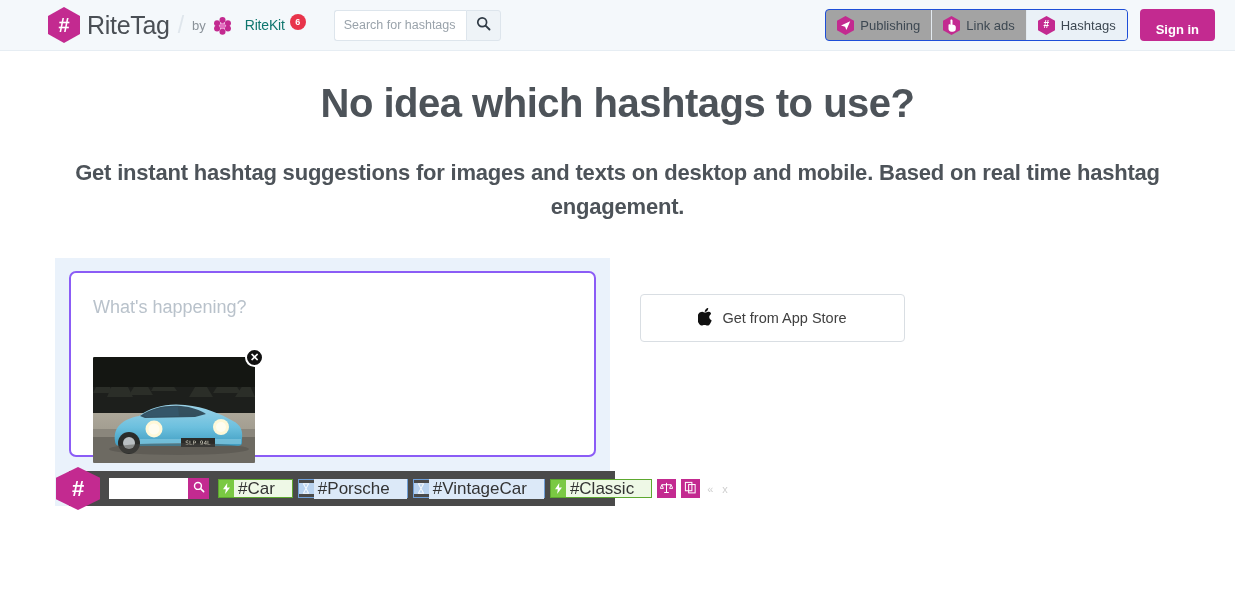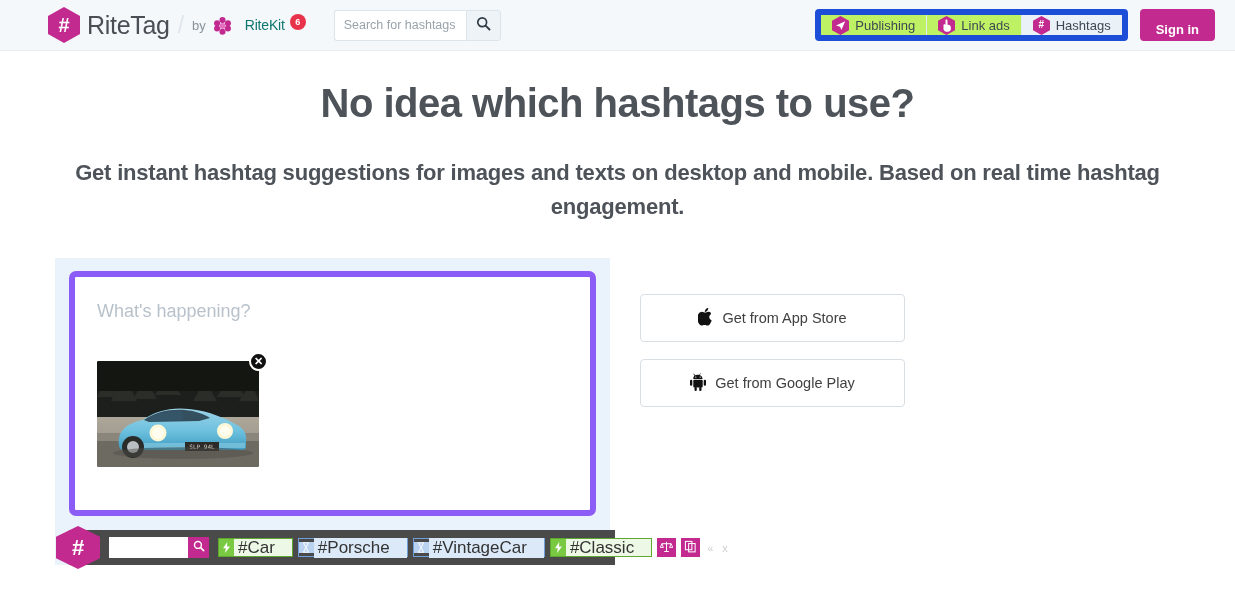--- a/index.html
+++ b/index.html
@@ -121,23 +121,23 @@
     align-items: center;
     justify-content: center;
     cursor: pointer;
     padding: 0;
   }
 
   .nav-spacer { flex: 1 1 auto; }
 
   .navgroup {
     display: flex;
-    border: 6px solid #1d4ed8;
+    border: 1px solid #1d4ed8;
     border-radius: 4px;
-    background: #bef264;
+    background: #a3a3a3;
     overflow: hidden;
     height: 32px;
     flex: 0 0 auto;
   }
   .navbtn {
     display: flex;
     align-items: center;
     gap: 6px;
     padding: 0 11px;
     border: none;
@@ -211,23 +211,23 @@
   }
 
   .composer-wrap {
     width: 555px;
     background: #eaf2fb;
     padding: 13px 14px 0 14px;
     position: relative;
   }
   .composer {
     background: #fff;
-    border: 6px solid #8b5cf6;
+    border: 2px solid #8b5cf6;
     border-radius: 7px;
-    height: 245px;
+    height: 186px;
     padding: 24px 22px;
     position: relative;
   }
   .composer-ph {
     font-size: 18px;
     color: #b9c2cb;
     font-weight: 300;
   }
   .thumb-wrap {
     position: absolute;
@@ -637,31 +637,14 @@
     <button class="cta-store">
       <span>
         <svg width="15" height="18" viewBox="0 0 15 18">
             <path d="M10.2 0c.1 1-.3 2-.9 2.7-.6.7-1.6 1.3-2.5 1.2-.1-1 .4-2 1-2.6C8.4.5 9.4 0 10.2 0z" fill="#111"></path>
             <path d="M12.9 6.2c-1.6.9-2.2 2.9-1.1 4.6.5.8 1.2 1.4 1.9 1.7-.3.9-.7 1.8-1.3 2.7-.8 1.2-1.6 2.4-2.9 2.4-1.2 0-1.6-.7-3-.7s-1.8.7-3 .7c-1.2 0-2.1-1.3-2.9-2.5C-.9 12.4-1.2 8 .6 5.7c.9-1.2 2.3-1.9 3.6-1.9 1.2 0 2 .8 3 .8 1 0 1.6-.8 3-.8 1.1 0 2.2.5 2.9 1.4-.1 0-.2.1-.2.1z" fill="#111"></path>
           </svg>
       </span>
       <span>Get from App Store</span>
     </button>
 
-    <button class="cta-store">
-      <span>
-        <svg width="16" height="18" viewBox="0 0 16 18">
-            <g fill="#111">
-              <path d="M4.4 2.4 3.5.9a.3.3 0 0 1 .5-.3l1 1.6A6 6 0 0 1 8 1.7c.4 0 .8 0 1.2.2l1-1.6a.3.3 0 0 1 .5.3l-.9 1.5A4.7 4.7 0 0 1 12.7 6H3.3a4.7 4.7 0 0 1 1.1-3.6z"></path>
-              <circle cx="5.8" cy="4.1" r=".6" fill="#fff"></circle>
-              <circle cx="10.2" cy="4.1" r=".6" fill="#fff"></circle>
-              <rect x="3.3" y="6.8" width="9.4" height="7.8" rx="1"></rect>
-              <rect x="0" y="6.8" width="2.3" height="6" rx="1.1"></rect>
-              <rect x="13.7" y="6.8" width="2.3" height="6" rx="1.1"></rect>
-              <rect x="4.5" y="14" width="2.3" height="4" rx="1.1"></rect>
-              <rect x="9.2" y="14" width="2.3" height="4" rx="1.1"></rect>
-            </g>
-          </svg>
-      </span>
-      <span>Get from Google Play</span>
-    </button>
   </div>
 </div>
 
 </body></html>

